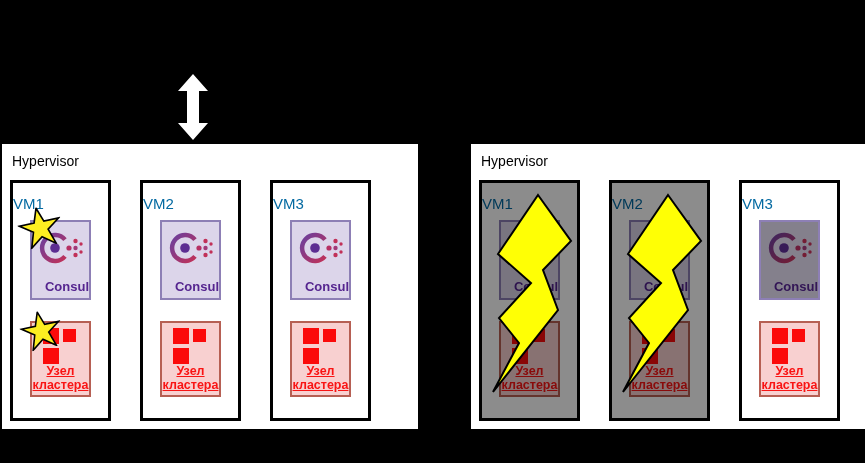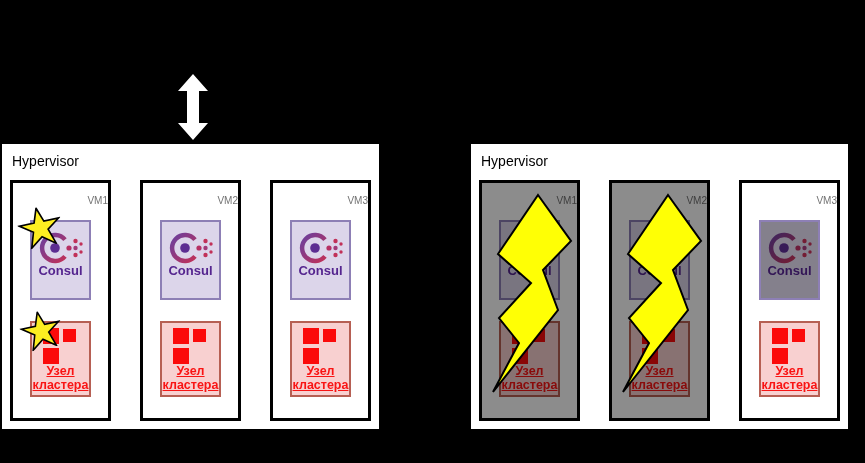--- a/index.html
+++ b/index.html
@@ -2,40 +2,40 @@
 <html style="--canvas-bg: #000000; --hypervisor-bg: #ffffff; --vm-border: #000000; --consul-fill: #dcd5ea; --consul-border: #8d7fb5; --consul-text: #55258f; --node-fill: #f8d0d0; --node-border: #b65f53; --node-text: #f91414; --node-icon: #fb0a0a; --star-fill: #fdee21; --bolt-fill: #ffff05; --arrow-fill: #ffffff; --failed-vm-overlay: rgba(0,0,0,0.45); --degraded-overlay: rgba(0,0,0,0.40);"><head>
 <meta charset="utf-8">
 <style>
   html,body{margin:0;padding:0;}
   body{
     width:865px;height:463px;position:relative;overflow:hidden;
     background:var(--canvas-bg,#000);
     font-family:"Liberation Sans", sans-serif;
   }
   .hypervisor{
-    position:absolute;top:144px;width:377px;height:285px;
+    position:absolute;top:144px;width:416px;height:285px;
     background:var(--hypervisor-bg,#fff);
   }
   #hv-left{left:2px;}
   #hv-right{left:471px;}
   .hv-title{position:absolute;left:10px;top:9px;font-size:14px;color:#000;}
   .vm{
     position:absolute;top:36px;width:101px;height:241px;
     background:#fff;border:3px solid var(--vm-border,#000);box-sizing:border-box;
   }
   .vm.pos1{left:8px;}
   .vm.pos2{left:138px;}
   .vm.pos3{left:268px;}
-  .vm-label{position:absolute;top:12px;left:0;width:100%;text-align:right;font-size:10px;color:#737373;}
+  .vm-label{position:absolute;top:12px;left:0;width:100%;text-align:left;font-size:15px;color:#0369a1;}
   .consul-box{
     position:absolute;left:17px;top:37px;width:61px;height:80px;box-sizing:border-box;
     background:var(--consul-fill,#dcd5ea);border:2px solid var(--consul-border,#8d7fb5);
   }
   .consul-logo{display:block;margin:6px auto 0;}
-  .consul-label{position:absolute;bottom:20px;left:0;width:100%;text-align:center;font-weight:bold;font-size:13px;color:var(--consul-text,#55258f);}
+  .consul-label{position:absolute;bottom:4px;left:0;width:100%;text-align:right;font-weight:bold;font-size:13px;color:var(--consul-text,#55258f);}
   .node-box{
     position:absolute;left:17px;top:138px;width:61px;height:76px;box-sizing:border-box;
     background:var(--node-fill,#f8d0d0);border:2px solid var(--node-border,#b65f53);
   }
   .node-icon{display:block;margin:5px auto 0;}
   .node-label{position:absolute;bottom:3px;left:0;width:100%;text-align:center;font-weight:bold;font-size:12.5px;line-height:14px;color:var(--node-text,#f91414);text-decoration:underline;}
   .mute{position:absolute;inset:0;background:var(--failed-vm-overlay,rgba(0,0,0,0.45));z-index:4;}
   .consul-mute{position:absolute;inset:0;background:var(--degraded-overlay,rgba(0,0,0,0.40));z-index:2;}
   .bolt{position:absolute;left:0;top:0;z-index:5;}
   .star{position:absolute;z-index:3;transform:rotate(-12deg);}

